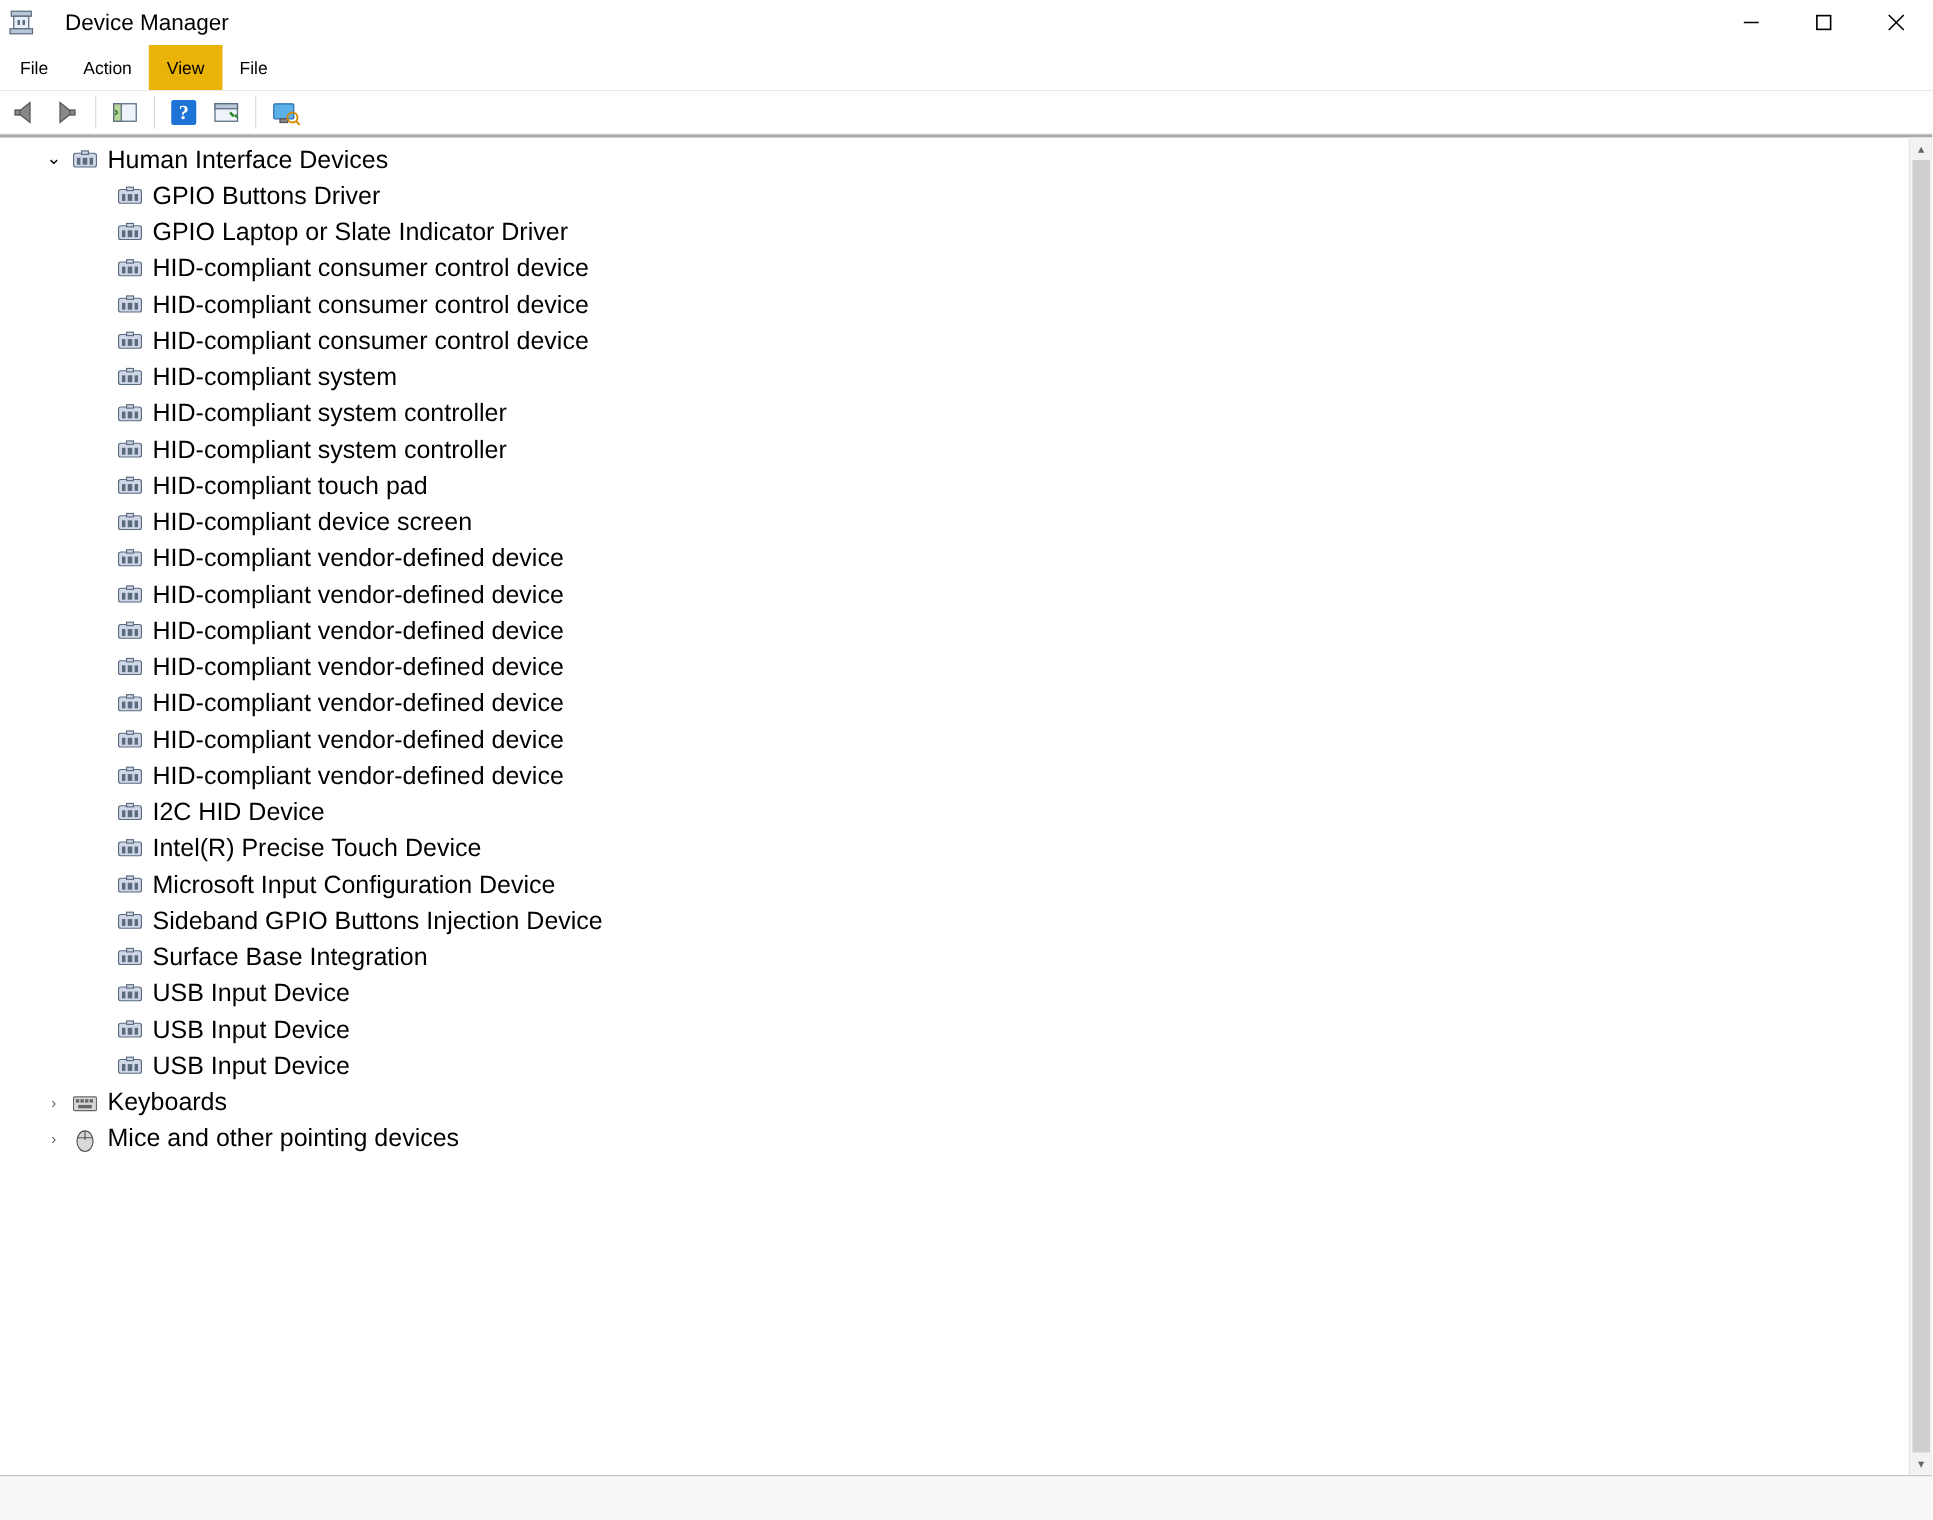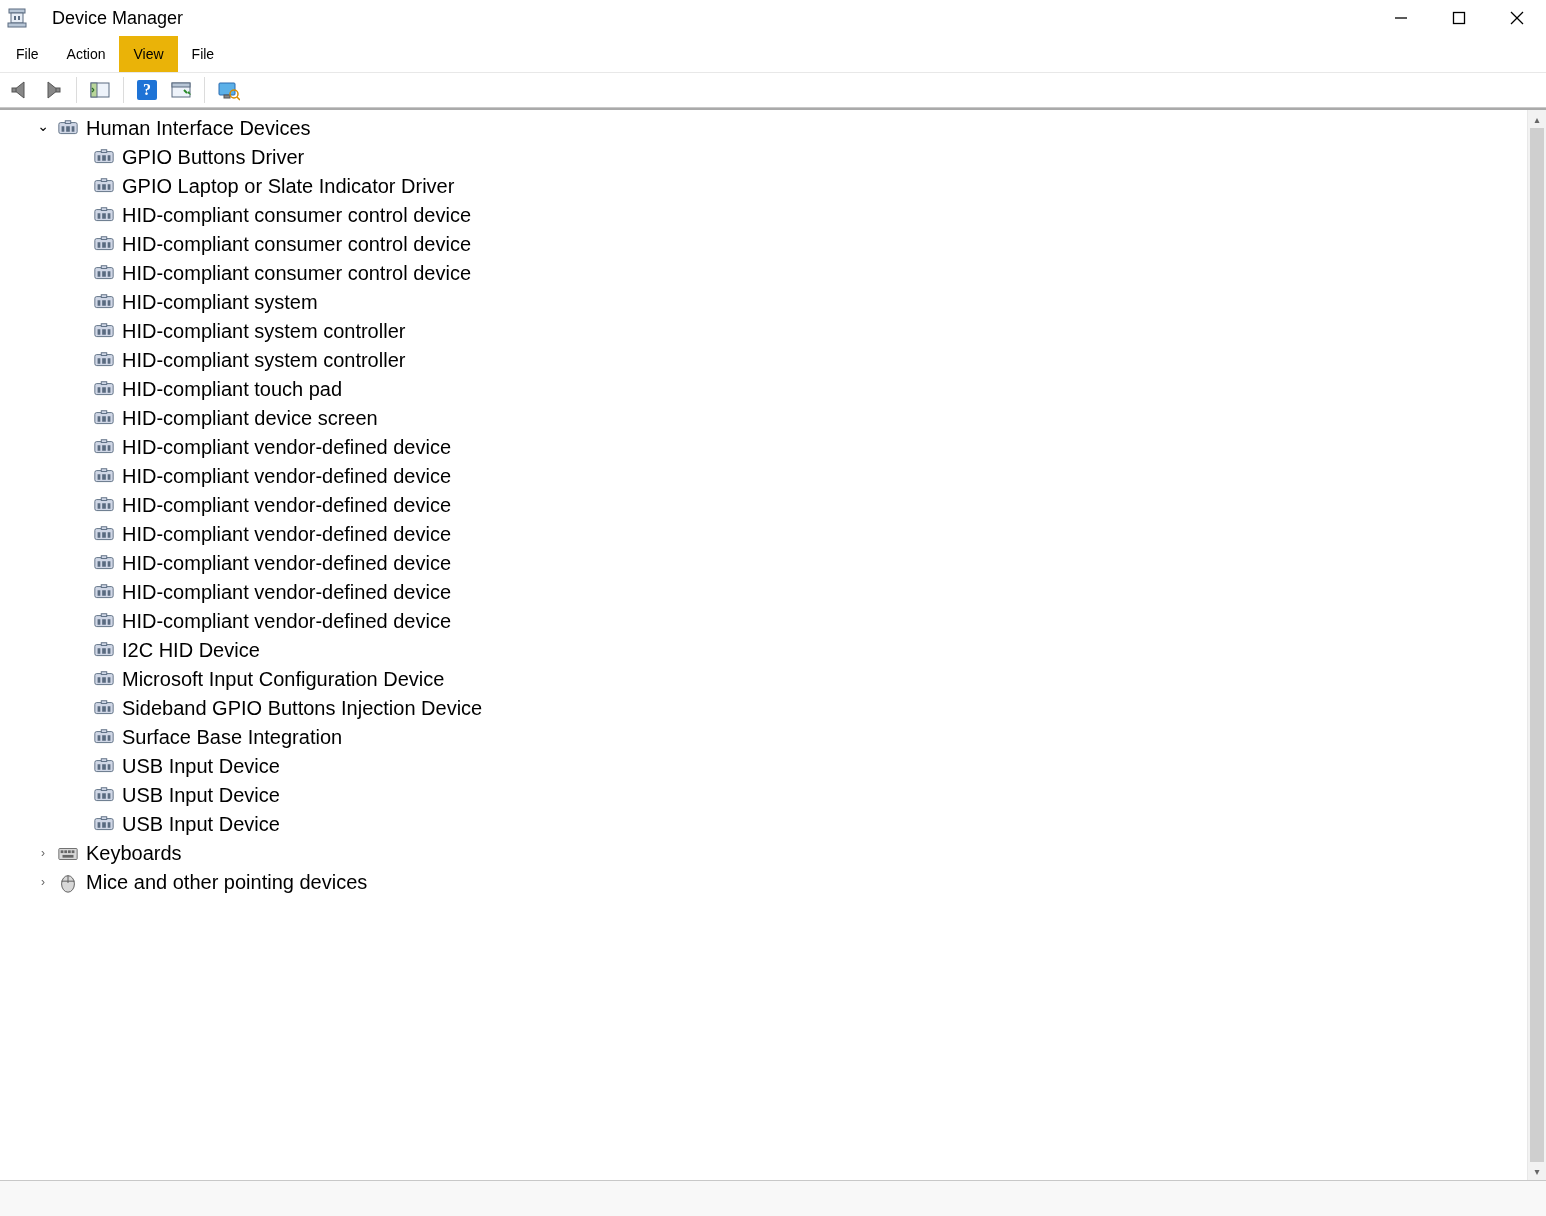--- a/index.html
+++ b/index.html
@@ -342,20 +342,26 @@
       <div class="tree-row dev">
         <svg width="24" height="22" viewBox="0 0 24 24">
           <use href="#ico-hid"></use>
         </svg>
         <span class="lbl">I2C HID Device</span>
       </div>
       <div class="tree-row dev">
         <svg width="24" height="22" viewBox="0 0 24 24">
           <use href="#ico-hid"></use>
         </svg>
+        <span class="lbl">Intel(R) Precise Touch Device</span>
+      </div>
+      <div class="tree-row dev">
+        <svg width="24" height="22" viewBox="0 0 24 24">
+          <use href="#ico-hid"></use>
+        </svg>
         <span class="lbl">Microsoft Input Configuration Device</span>
       </div>
       <div class="tree-row dev">
         <svg width="24" height="22" viewBox="0 0 24 24">
           <use href="#ico-hid"></use>
         </svg>
         <span class="lbl">Sideband GPIO Buttons Injection Device</span>
       </div>
       <div class="tree-row dev">
         <svg width="24" height="22" viewBox="0 0 24 24">

